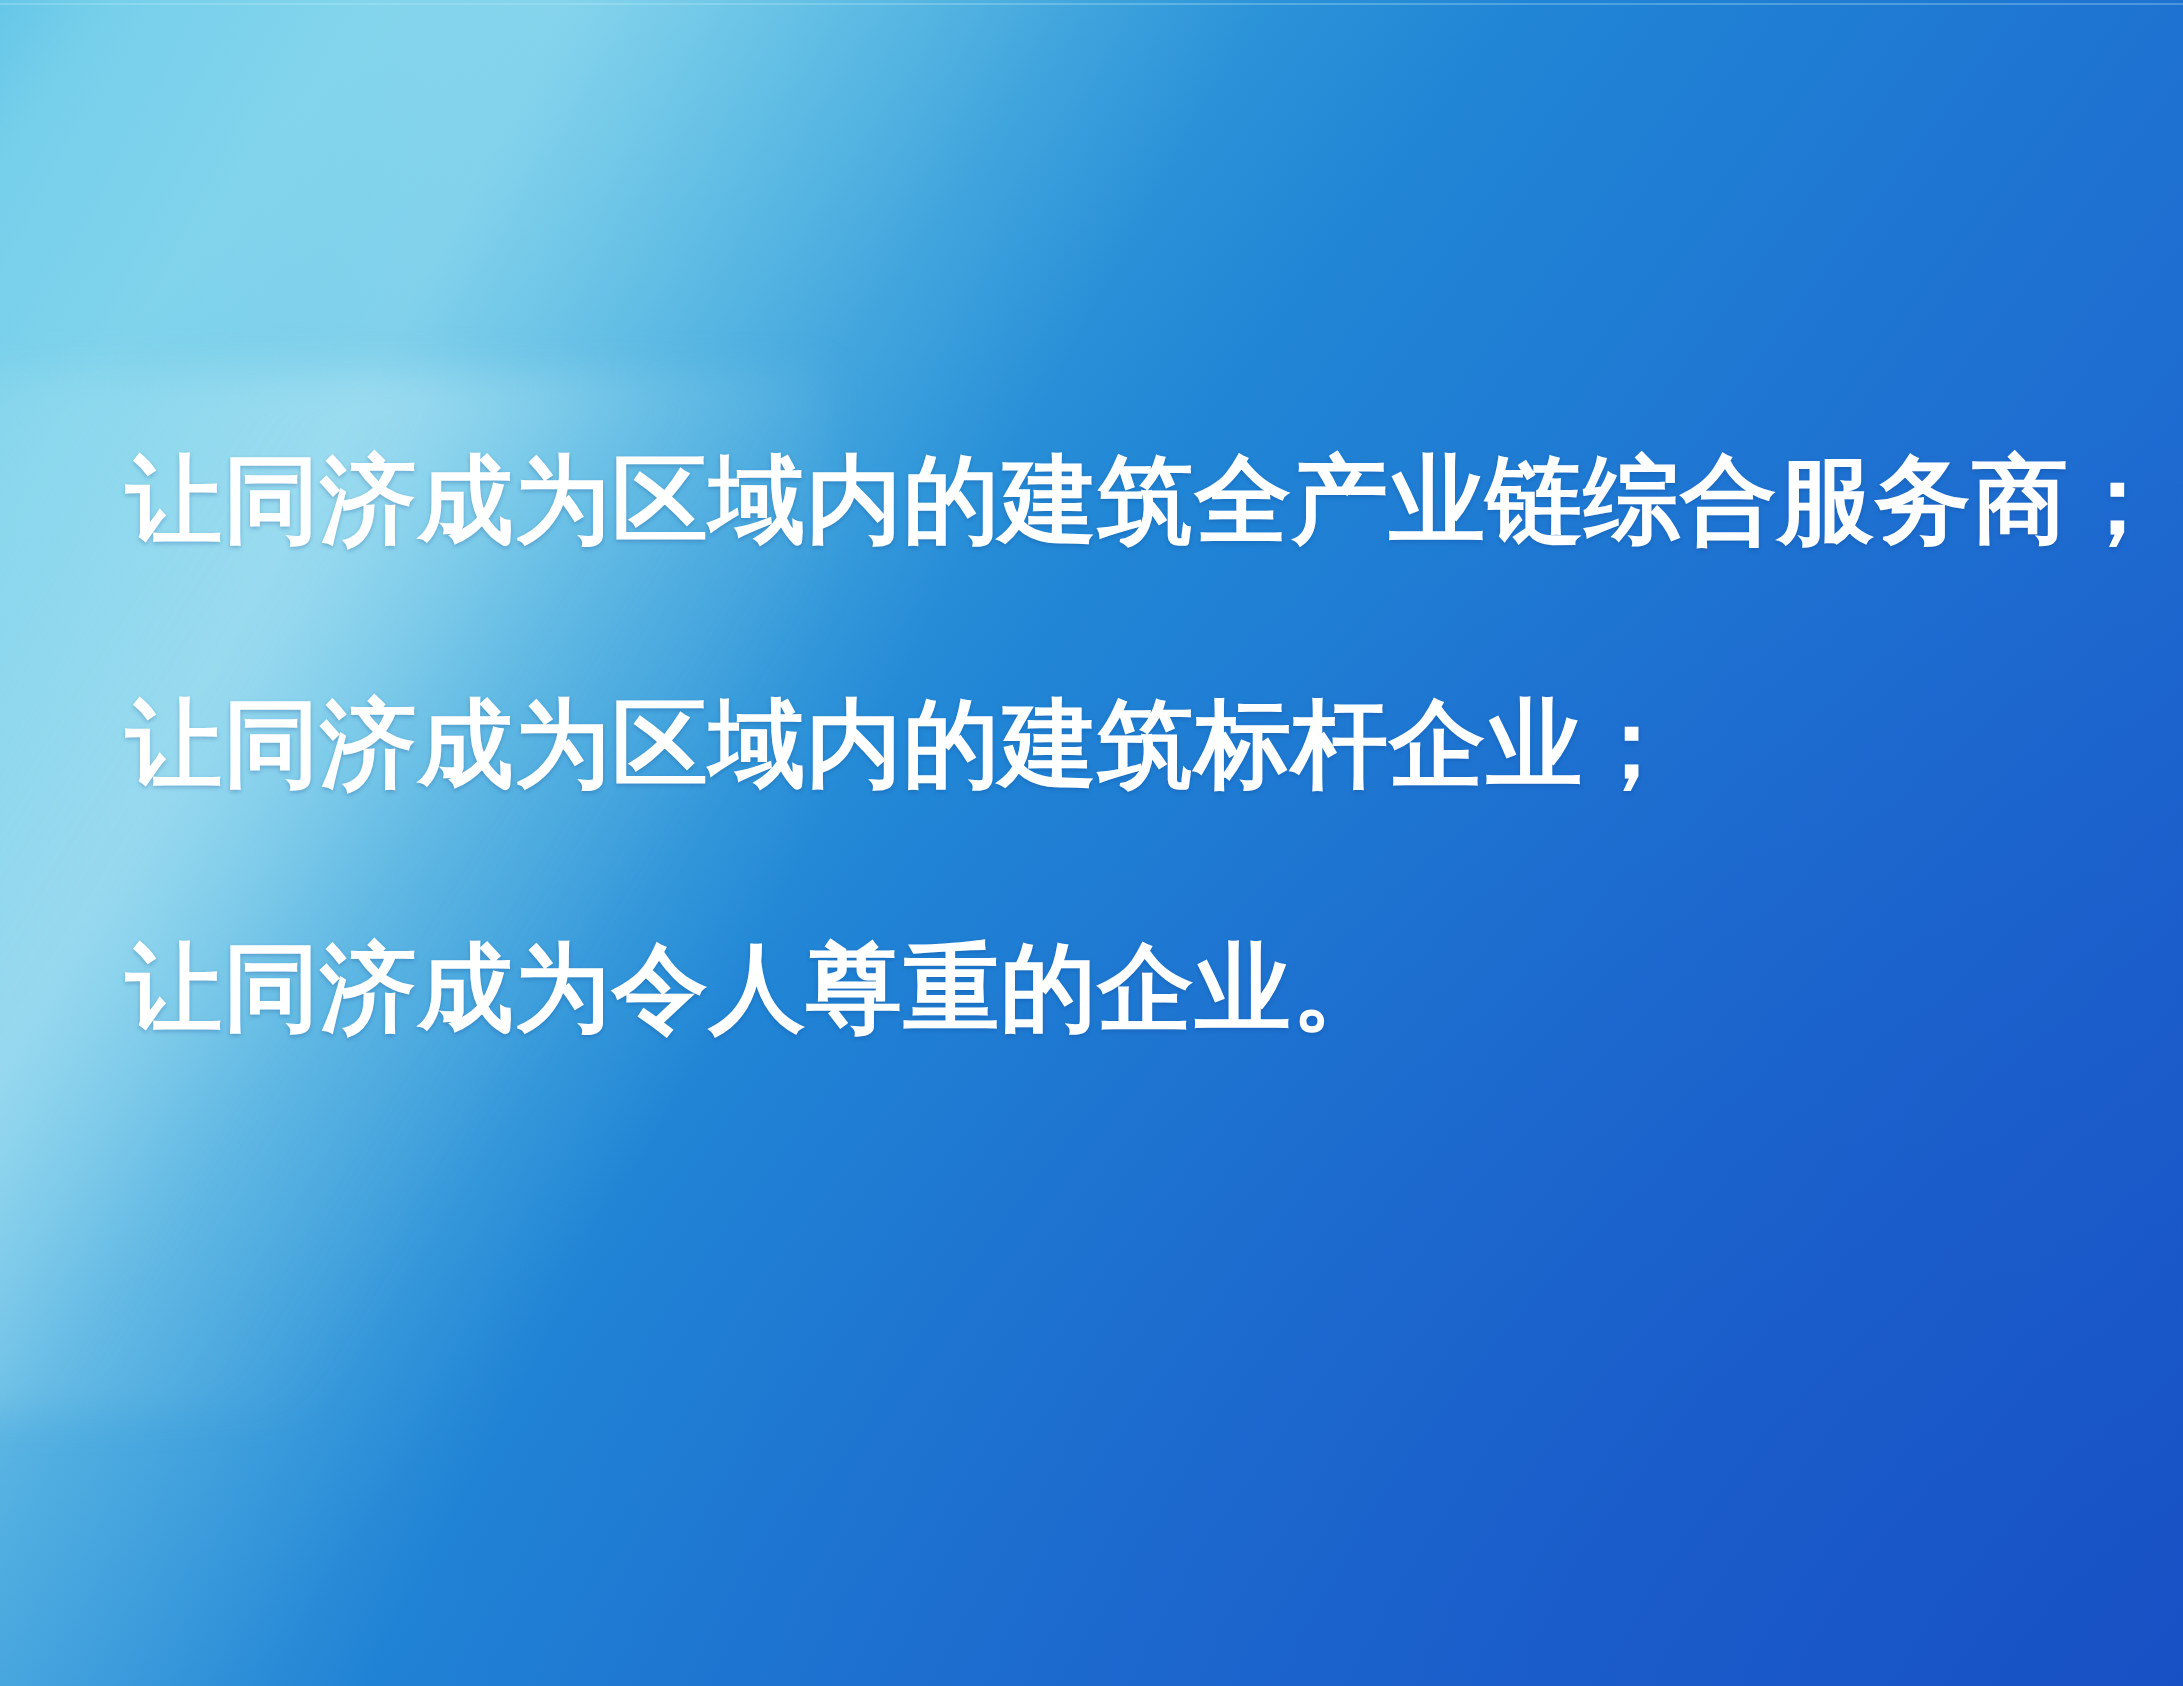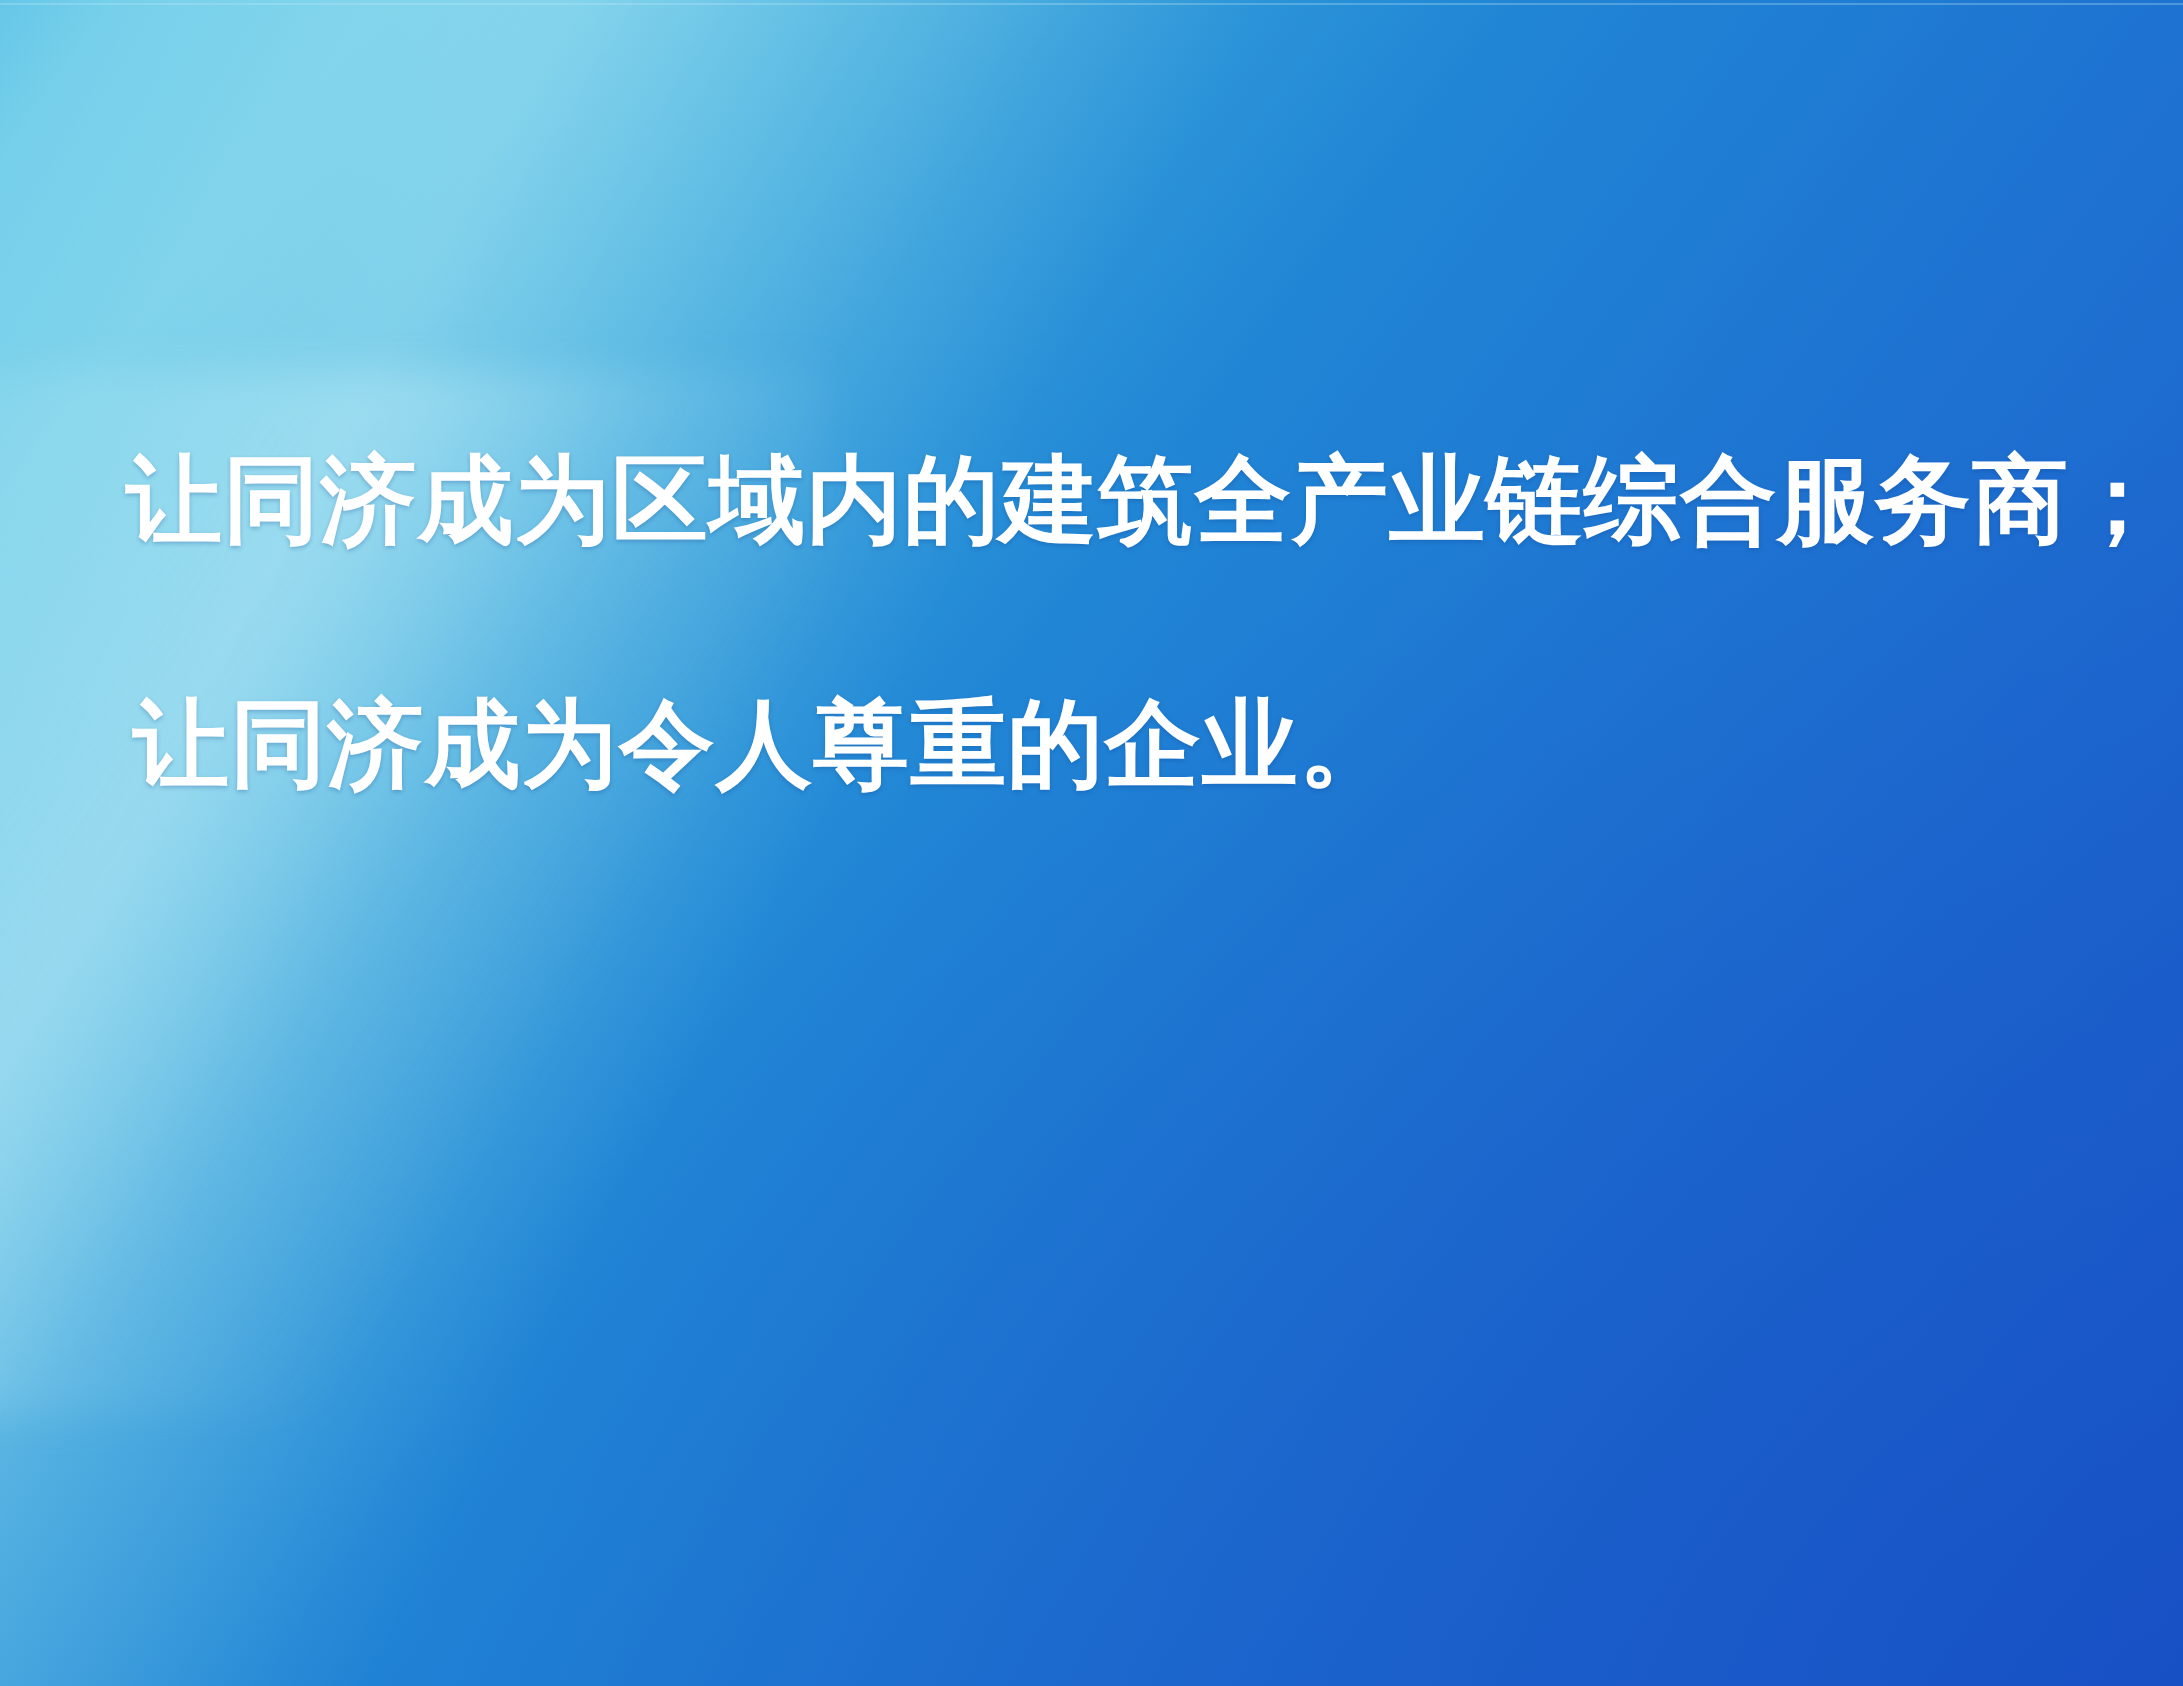--- a/index.html
+++ b/index.html
@@ -114,32 +114,33 @@
   .mission-line {
     color: #ffffff;
     font-size: 96px;
     line-height: 1.06;
     font-weight: 700;
     letter-spacing: 0.012em;
     white-space: nowrap;
     text-shadow: 0 1.5px 4.5px rgba(12,60,140,0.28);
     margin: 0 0 142px 0;
   }
-  .mission-line:last-child { margin-bottom: 0; margin-left: 7px; }
+  .mission-line:last-child { margin-bottom: 0; }
 </style>
 </head>
 <body>
 
 <div class="slide">
 
   <div class="band-primary"></div>
   <div class="band-secondary"></div>
   <div class="band-edge"></div>
   <div class="corner-shade"></div>
   <div class="top-hairline"></div>
 
   <div class="text-block">
     <p class="mission-line">让同济成为区域内的建筑全产业链综合服务商；</p>
+    <p class="mission-line">让同济成为区域内的建筑标杆企业；</p>
     <p class="mission-line">让同济成为令人尊重的企业。</p>
   </div>
 
 </div>
 
 
 </body></html>

